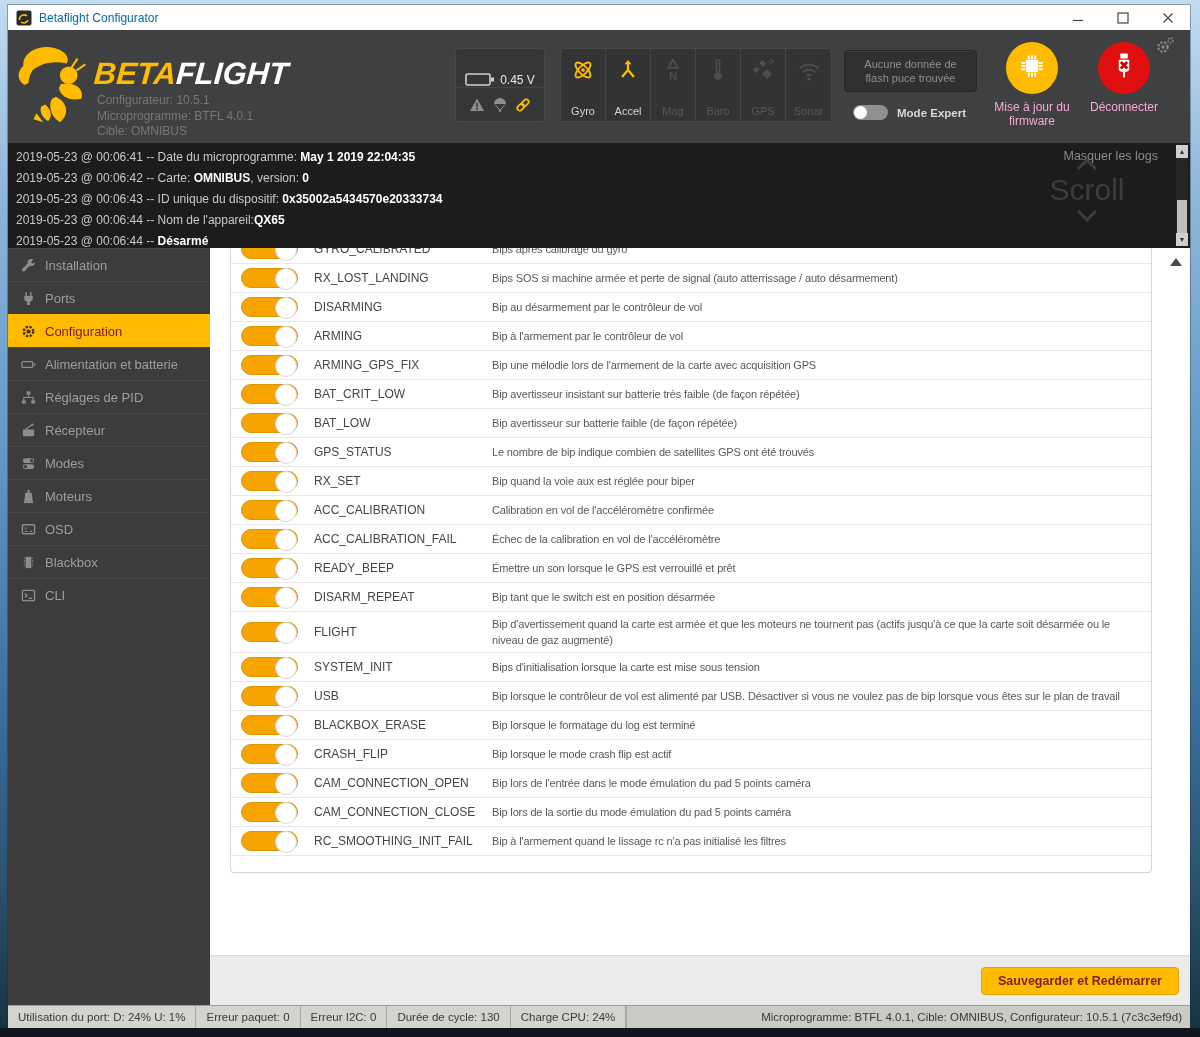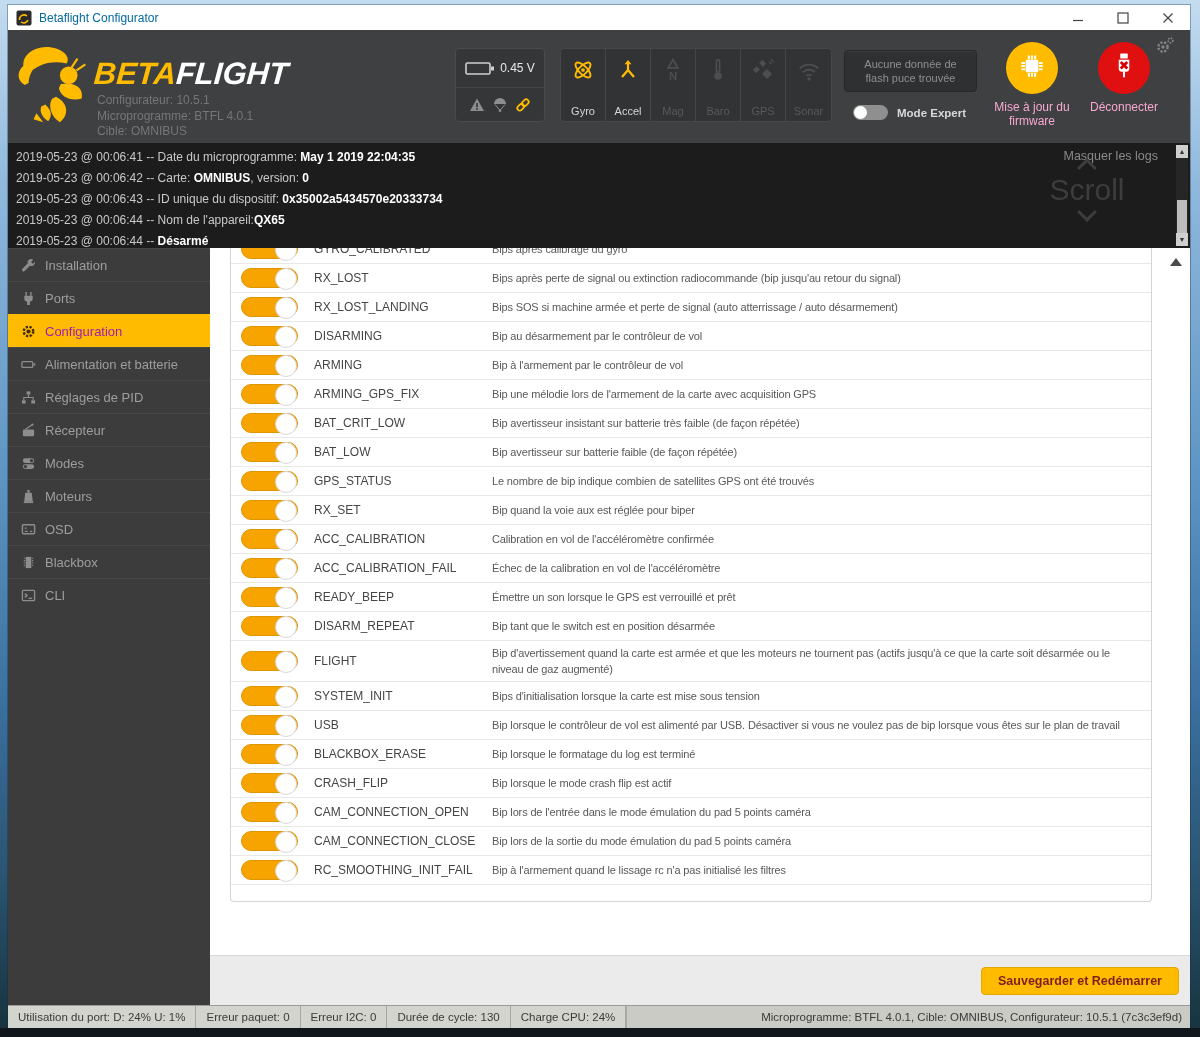--- a/index.html
+++ b/index.html
@@ -21,21 +21,21 @@
   .wincontrols { margin-left:auto; display:flex; height:100%; }
   .winbtn { width:45px; display:flex; align-items:center; justify-content:center; cursor:default; }
   
   .header { height:113px; background:#3e4041; position:relative; flex:0 0 auto; z-index:3; }
   .bee { position:absolute; left:4px; top:8px; }
   .wordmark { position:absolute; left:86px; top:26px; font-size:31px; font-weight:bold; font-style:italic; letter-spacing:0; transform:skewX(-4deg); white-space:nowrap; }
   .wordmark .beta { color:var(--accent); }
   .wordmark .flight { color:#fff; }
   .versions { position:absolute; left:89px; top:63px; font-size:12px; color:#767676; line-height:15.5px; }
   .batterybox { position:absolute; left:447px; top:18px; width:90px; height:74px; border:1px solid #4a4a4a; border-radius:4px; background:#353637; }
-  .battery-top { height:39px; display:flex; align-items:center; justify-content:center; gap:5px; border-bottom:1px solid #454545; }
+  .battery-top { height:39px; display:flex; align-items:flex-end; justify-content:center; gap:5px; border-bottom:1px solid #454545; }
   .battery-voltage { color:#e8e8e8; font-size:12px; }
   .battery-icons { height:33px; display:flex; align-items:center; justify-content:space-around; padding:0 10px; color:#8e8e8e; }
   .battery-icons .icon { width:16px; height:16px; }
   .icon svg { display:block; width:100%; height:100%; }
   .link-on { color:var(--accent); }
   .sensorbar { position:absolute; left:552px; top:18px; height:74px; display:flex; border:1px solid #474747; border-radius:4px; overflow:hidden; background:#323334; }
   .sensor { width:45px; display:flex; flex-direction:column; align-items:center; justify-content:space-between; padding:8px 0 4px; border-right:1px solid #454545; }
   .sensor:last-child { border-right:none; }
   .sensor .icon { width:26px; height:26px; color:#4d4e4f; }
   .sensor .slabel { font-size:11px; color:#58595a; }
@@ -67,21 +67,21 @@
   .scrollword { font-size:30px; color:#3d3d3d; line-height:34px; }
   .logscroll { position:absolute; right:2px; top:2px; bottom:2px; width:12px; background:#262626; }
   .sbtn { position:absolute; left:0; width:12px; height:13px; background:#cfcfcf; color:#333; font-size:7px; display:flex; align-items:center; justify-content:center; }
   .sbtn.up { top:0; } .sbtn.down { bottom:0; }
   .sthumb { position:absolute; left:1px; width:10px; top:55px; height:36px; background:#bdbdbd; }
   
   .main { flex:1 1 auto; display:flex; min-height:0; }
   .sidebar { width:202px; background:#3c3c3c; flex:0 0 auto; }
   .sideitem { height:33px; display:flex; align-items:center; gap:9px; padding-left:13px; border-top:1px solid #474747; color:#9e9e9e; font-size:13px; cursor:default; }
   .sideitem .icon { width:15px; height:15px; color:#8d8d8d; flex:0 0 auto; }
-  .sideitem.active { background:var(--accent); color:#a21caf; border-top-color:var(--accent); }
+  .sideitem.active { background:var(--accent); color:#7f1d1d; border-top-color:var(--accent); }
   .sideitem.active .icon { color:#432c00; }
   .content { flex:1 1 auto; background:#fff; display:flex; flex-direction:column; position:relative; min-width:0; }
   .content-up-arrow { position:absolute; top:10px; right:8px; width:0; height:0; border-left:6px solid transparent; border-right:6px solid transparent; border-bottom:8px solid #4a4a4a; }
   .panel { margin:0 38px 0 20px; border:1px solid #d5d5d5; border-top:none; border-radius:0 0 4px 4px; overflow:hidden; padding-bottom:16px; background:#fff; flex:0 0 auto; }
   .row { display:flex; align-items:center; min-height:29px; padding:0 10px 0 10px; border-bottom:1px solid #e8e8e8; }
   .row:first-child { margin-top:-13px; }
   .toggle { width:57px; height:20px; border-radius:11px; background:var(--toggle); border:1px solid #dd9500; position:relative; flex:0 0 auto; cursor:pointer; }
   .toggle::after { content:""; position:absolute; right:0px; top:-1px; width:20px; height:20px; border-radius:50%; background:#fff; border:1px solid #d9d9d9; }
   .rname { width:178px; margin-left:16px; font-size:12px; color:#454545; flex:0 0 auto; }
   .rdesc { flex:1 1 auto; font-size:11px; letter-spacing:-0.15px; color:#595959; line-height:16px; padding:4px 4px 4px 0; }
@@ -428,25 +428,20 @@
     <div class="content">
       <span class="content-up-arrow"></span>
       <div class="panel">
           <div class="row">
             <span class="toggle"></span>
             <span class="rname">GYRO_CALIBRATED</span>
             <span class="rdesc">Bips après calibrage du gyro</span>
           </div>
           <div class="row">
             <span class="toggle"></span>
-            <span class="rname">RX_LOST</span>
-            <span class="rdesc">Bips après perte de signal ou extinction radiocommande (bip jusqu'au retour du signal)</span>
-          </div>
-          <div class="row">
-            <span class="toggle"></span>
             <span class="rname">RX_LOST_LANDING</span>
             <span class="rdesc">Bips SOS si machine armée et perte de signal (auto atterrissage / auto désarmement)</span>
           </div>
           <div class="row">
             <span class="toggle"></span>
             <span class="rname">DISARMING</span>
             <span class="rdesc">Bip au désarmement par le contrôleur de vol</span>
           </div>
           <div class="row">
             <span class="toggle"></span>

